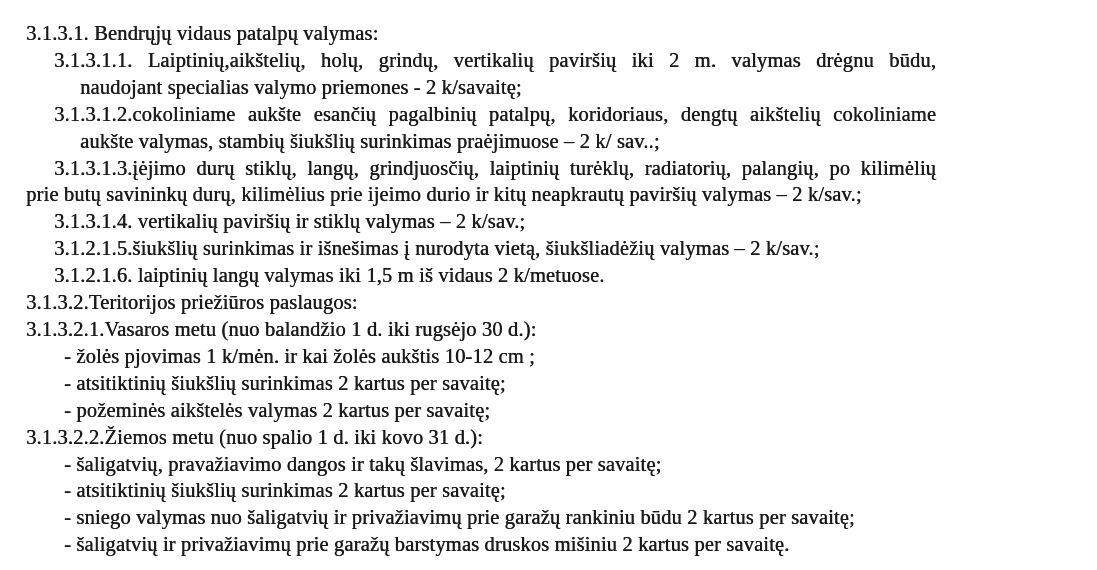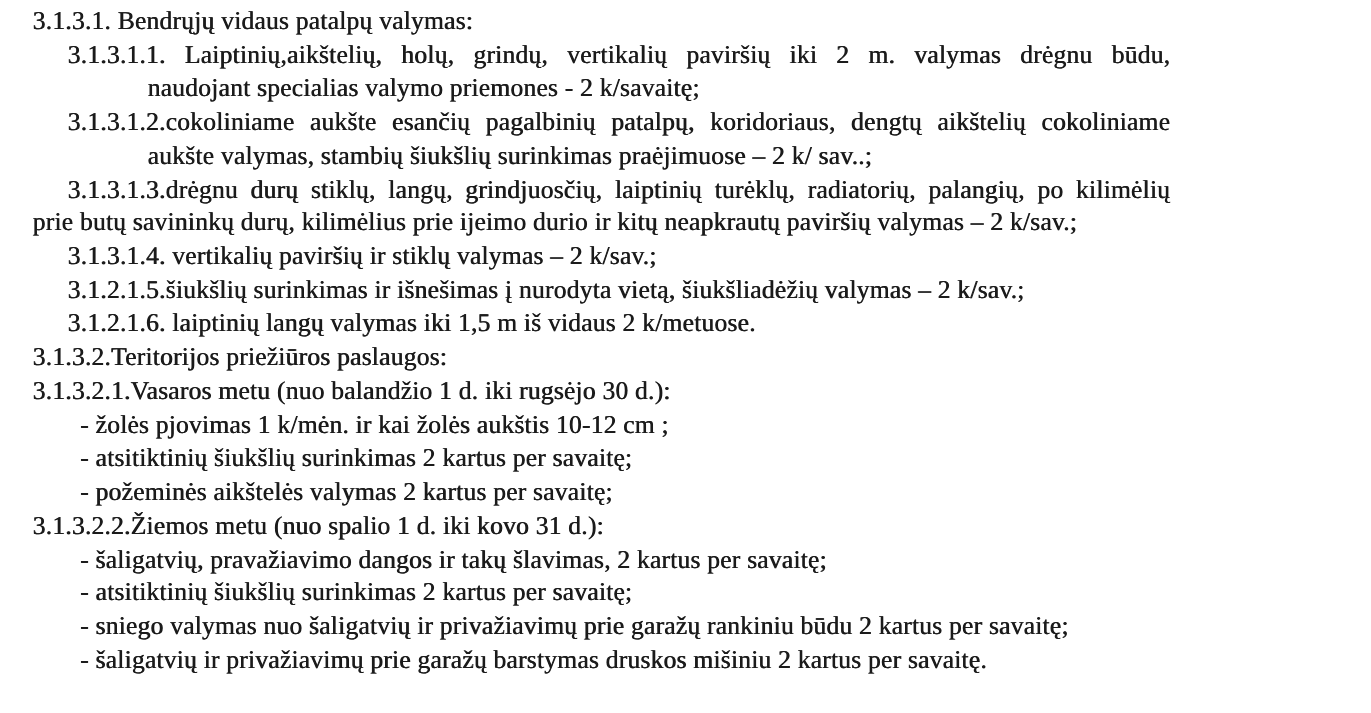--- a/index.html
+++ b/index.html
@@ -11,55 +11,55 @@
     width: 1097px;
     height: 570px;
     overflow: hidden;
     font-family: "Liberation Serif", "DejaVu Serif", serif;
     color: #1b1b1b;
   }
   .page {
     box-sizing: border-box;
     width: 962px;
     height: 570px;
-    padding-top: 4px;
+    padding-top: 20px;
     background: #ffffff;
   }
   .line {
     font-size: 20.5px;
     line-height: 26.9px;
     white-space: pre-wrap;
     margin-right: 26px;
     letter-spacing: 0.15px;
     
     text-shadow: 0.45px 0 0 currentColor;
   }
   .l0   { margin-left: 26px; }
   .l1   { margin-left: 54px; }
-  .l1c  { margin-left: 118px; }
+  .l1c  { margin-left: 80px; }
   .bullet { margin-left: 64px; }
   .just {
     text-align: justify;
     text-align-last: justify;
   }
   .u {
     text-decoration-thickness: 1.8px;
     text-underline-offset: 3px;
   }
 </style>
 </head>
 <body>
 
 <div class="page">
     <div class="line l0">3.1.3.1. Bendrųjų vidaus patalpų valymas:</div>
     <div class="line l1 just">3.1.3.1.1. Laiptinių,aikštelių, holų, grindų, vertikalių paviršių iki 2 m. valymas drėgnu būdu,</div>
     <div class="line l1c">naudojant specialias valymo priemones - 2 k/savaitę;</div>
     <div class="line l1 just">3.1.3.1.2.cokoliniame aukšte esančių pagalbinių patalpų, koridoriaus, dengtų aikštelių cokoliniame</div>
     <div class="line l1c">aukšte valymas, stambių šiukšlių surinkimas praėjimuose – 2 k/ sav..;</div>
-    <div class="line l1 just">3.1.3.1.3.drėgnu durų stiklų, langų, grindjuosčių, laiptinių turėklų, radiatorių, palangių, po kilimėlių</div>
+    <div class="line l1 just">3.1.3.1.3.įėjimo durų stiklų, langų, grindjuosčių, laiptinių turėklų, radiatorių, palangių, po kilimėlių</div>
     <div class="line l0">prie butų savininkų durų, kilimėlius prie ijeimo durio ir kitų neapkrautų paviršių valymas – 2 k/sav.;</div>
     <div class="line l1">3.1.3.1.4. vertikalių paviršių ir stiklų valymas – 2 k/sav.;</div>
     <div class="line l1">3.1.2.1.5.šiukšlių surinkimas ir išnešimas į nurodyta vietą, šiukšliadėžių valymas – 2 k/sav.;</div>
     <div class="line l1">3.1.2.1.6. laiptinių langų valymas iki 1,5 m iš vidaus 2 k/metuose.</div>
     <div class="line l0">3.1.3.2.Teritorijos priežiūros paslaugos:</div>
     <div class="line l0"><span>3.1.3.2.1.</span><span class="u">Vasaros metu (nuo balandžio 1 d. iki rugsėjo 30 d.)</span><span>:</span></div>
     <div class="line bullet">- žolės pjovimas 1 k/mėn. ir kai žolės aukštis 10-12 cm ;</div>
     <div class="line bullet">- atsitiktinių šiukšlių surinkimas 2 kartus per savaitę;</div>
     <div class="line bullet">- požeminės aikštelės valymas 2 kartus per savaitę;</div>
     <div class="line l0"><span>3.1.3.2.2.</span><span class="u">Žiemos metu (nuo spalio 1 d. iki kovo 31 d.)</span><span>:</span></div>

